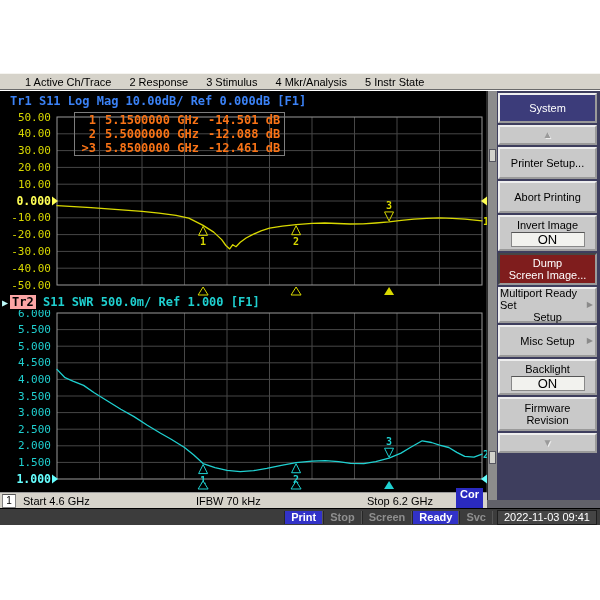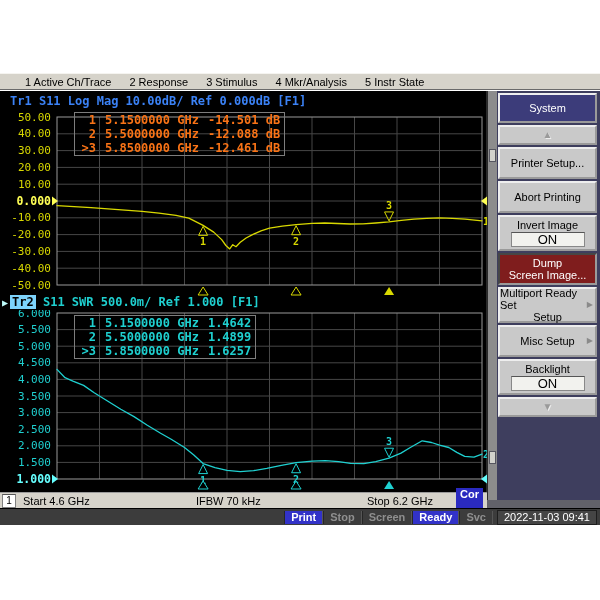--- a/index.html
+++ b/index.html
@@ -11,21 +11,21 @@
            display:flex;align-items:center;gap:18px;padding-left:25px;font-size:11px;color:#000}
   .menubar span{white-space:nowrap}
 
   .main{position:absolute;top:91px;left:0;width:600px;height:417px;display:flex;background:#62626a}
   .display{position:relative;width:487px;height:417px;background:#000;border-right:1px solid #2a2a2a;box-sizing:border-box}
 
   .thead{position:absolute;font:bold 12px "DejaVu Sans Mono",monospace;white-space:pre}
   #tr1-header{top:3px;left:10px;color:#3b82f6}
   #tr2-header{top:204px;left:2px;color:#1fd0d0}
   .tr2arrow{color:#bffcfc;margin-right:2px;font-size:10px}
-  .tr2name{background:#7dd3fc;color:#000;padding:0 2px}
+  .tr2name{background:#fca5a5;color:#000;padding:0 2px}
 
   #plot1{position:absolute;top:18px;left:0}
   #plot2{position:absolute;top:219px;left:0}
   svg text{font-family:"DejaVu Sans Mono",monospace}
   .ylab{font-size:11px}
   .bright{font-weight:bold;font-size:11.5px}
   .mnum,.tnum{font-size:10px;font-weight:bold}
 
   .mkr{position:absolute;border:1px solid #7d7d7d;padding:0 4px;line-height:13px;
        font:bold 12px "DejaVu Sans Mono",monospace;white-space:nowrap}
@@ -178,25 +178,20 @@
         <text x="203.09375000000014" y="173.58856" text-anchor="middle" fill="#1fd0d0" class="mnum">1</text>
         <polygon points="203.09375000000014,171 198.09375000000014,179 208.09375000000014,179" fill="#000" stroke="#1fd0d0" stroke-width="1"></polygon>
         <polygon points="296.0625,153.73532 291.5625,162.73532 300.5625,162.73532" fill="none" stroke="#1fd0d0" stroke-width="1"></polygon>
         <text x="296.0625" y="172.73532" text-anchor="middle" fill="#1fd0d0" class="mnum">2</text>
         <polygon points="296.0625,171 291.0625,179 301.0625,179" fill="#000" stroke="#1fd0d0" stroke-width="1"></polygon>
         <polygon points="389.0312499999999,147.22676 384.5312499999999,138.22676 393.5312499999999,138.22676" fill="none" stroke="#1fd0d0" stroke-width="1"></polygon>
         <text x="389.0312499999999" y="135.22676" text-anchor="middle" fill="#1fd0d0" class="mnum">3</text>
         <polygon points="389.0312499999999,171 384.0312499999999,179 394.0312499999999,179" fill="#1fd0d0"></polygon>
       </svg>
 
-    <div class="mkr" id="mkr2">
-        <div><span class="mno">1</span><span class="mfreq">5.1500000 GHz</span><span class="mval">1.4642</span></div>
-        <div><span class="mno">2</span><span class="mfreq">5.5000000 GHz</span><span class="mval">1.4899</span></div>
-        <div><span class="mno">&gt;3</span><span class="mfreq">5.8500000 GHz</span><span class="mval">1.6257</span></div>
-      </div>
 
     <div class="statusbar">
       <span class="chanbox">1</span>
       <span class="sb-start">Start 4.6 GHz</span>
       <span class="sb-ifbw">IFBW 70 kHz</span>
       <span class="sb-stop">Stop 6.2 GHz</span>
       <span class="cor">Cor</span>
     </div>
   </div>
 
@@ -232,20 +227,24 @@
         <span class="subarrow">▶</span>
       </div>
       <div class="skey h32">
         <span>Misc Setup</span>
         <span class="subarrow">▶</span>
       </div>
       <div class="skey h36">
         <span>Backlight</span>
         <span class="state">ON</span>
       </div>
+      <div class="skey h34">
+        <span>Firmware</span>
+        <span>Revision</span>
+      </div>
       <div class="skey h20">
           <span class="arrowglyph">▼</span>
         </div>
     </div>
   </div>
 </div>
 
 <div class="bottombar">
   <span class="bb on">Print</span>
   <span class="bb">Stop</span>

